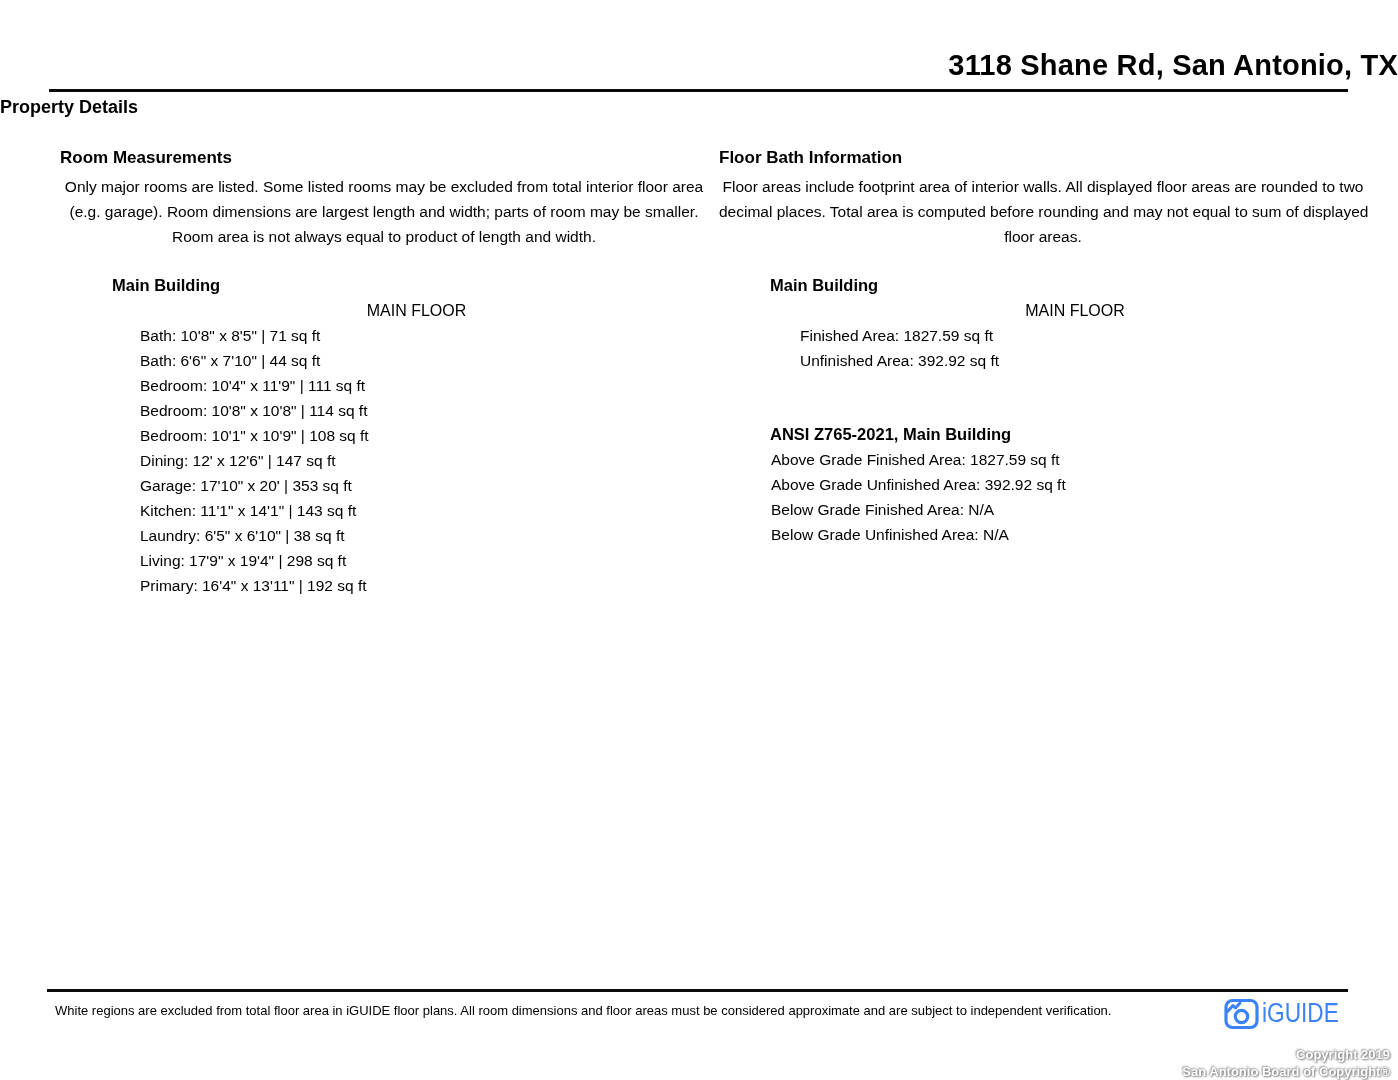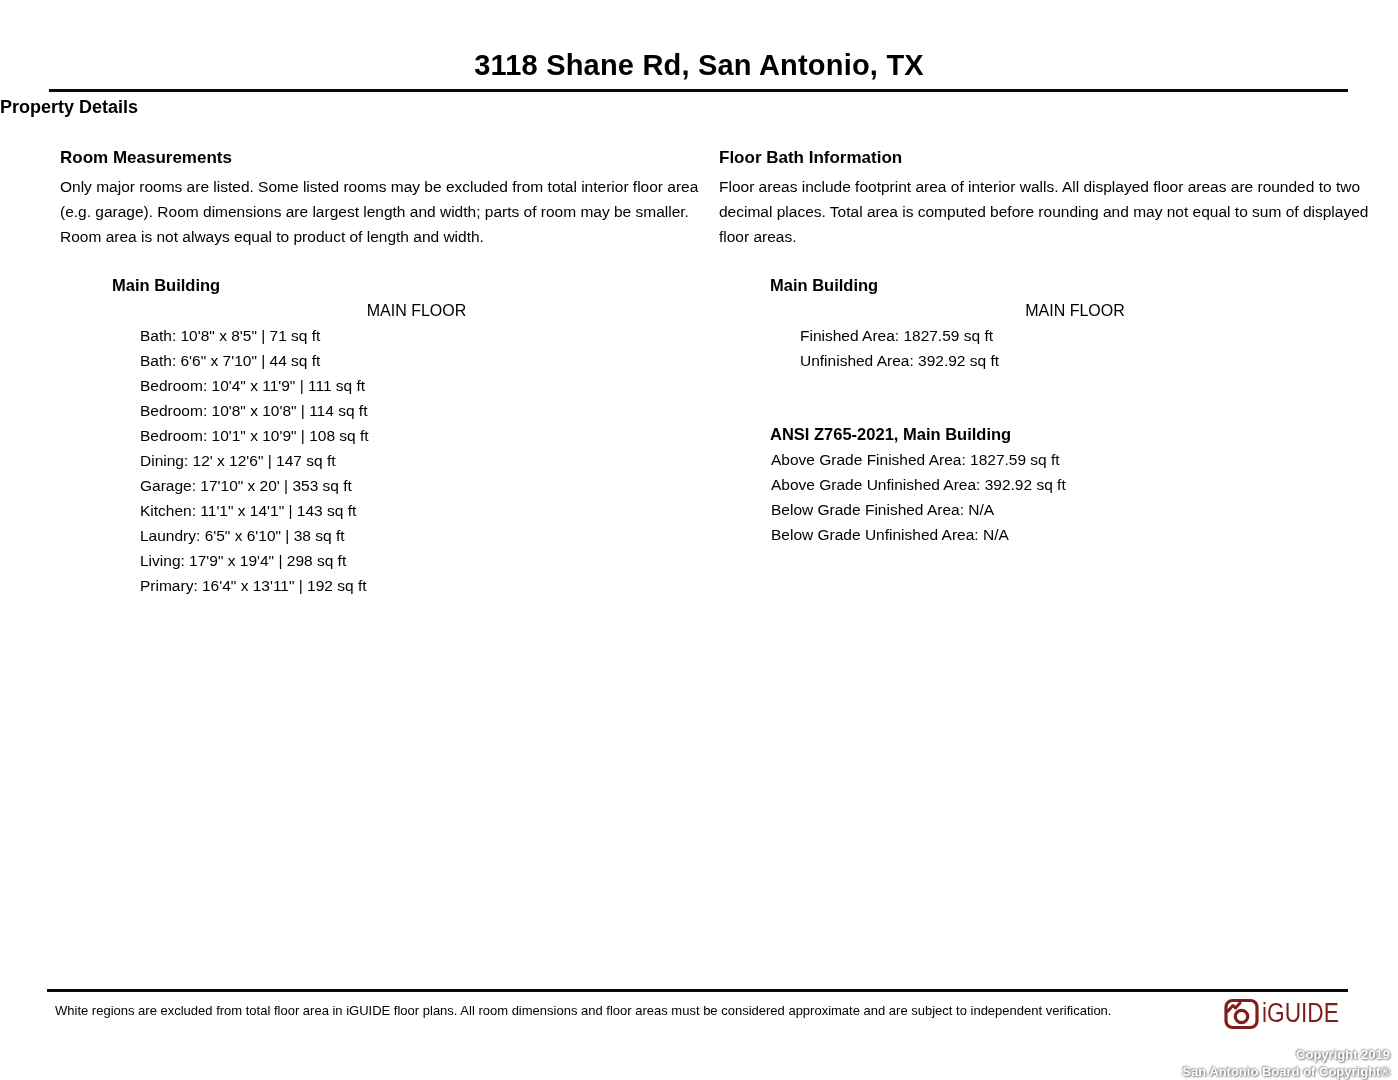--- a/index.html
+++ b/index.html
@@ -11,21 +11,21 @@
     height: 1080px;
     position: relative;
     overflow: hidden;
   }
   .page { position: absolute; inset: 0; background: #ffffff; }
 
   .title {
     position: absolute;
     top: 48px; left: 0; width: 100%;
     margin: 0;
-    text-align: center;
+    text-align: right;
     font-size: 29px;
     font-weight: bold;
     line-height: 34px;
     letter-spacing: 0.2px;
   }
   .title-rule {
     position: absolute;
     top: 89px; left: 49px; width: 1299px; height: 3px;
     background: #0a0a0a;
   }
@@ -42,21 +42,21 @@
   .col { position: absolute; top: 146px; }
   .col-left  { left: 60px;  width: 648px; }
   .col-right { left: 719px; width: 648px; }
 
   .section-heading {
     margin: 0;
     font-size: 17px;
     font-weight: bold;
     line-height: 23px;
   }
-  .para { margin-top: 5px; }
+  .para { margin-top: 5px; text-align: center; }
   .para .line {
     font-size: 15.5px;
     line-height: 25px;
     white-space: nowrap;
   }
 
   .building-block { margin-top: 24px; }
   .col-left  .building-block { margin-left: 52px; }
   .col-right .building-block { margin-left: 51px; }
 
@@ -188,21 +188,21 @@
         <li>Above Grade Unfinished Area: 392.92 sq ft</li>
         <li>Below Grade Finished Area: N/A</li>
         <li>Below Grade Unfinished Area: N/A</li>
       </ul>
     </div>
   </section>
 
   <div class="footer-rule"></div>
   <div class="disclaimer">White regions are excluded from total floor area in iGUIDE floor plans. All room dimensions and floor areas must be considered approximate and are subject to independent verification.</div>
 
-  <div class="logo" style="color: #7f1d1d; align-items: center;">
+  <div class="logo" style="color: #3b82f6; align-items: center;">
     <span>
       <svg width="36" height="33" viewBox="0 0 36 33" fill="none" xmlns="http://www.w3.org/2000/svg">
         <rect x="2" y="3.5" width="31" height="27" rx="6.5" stroke="currentColor" stroke-width="3.2"></rect>
         <path d="M3.5 14.5 L9 8.5 L11.5 11 L16 6" stroke="currentColor" stroke-width="3" stroke-linecap="round" stroke-linejoin="round"></path>
         <circle cx="17.5" cy="19.5" r="6.2" stroke="currentColor" stroke-width="3.2"></circle>
       </svg>
     </span>
     <span class="logo-wordmark">iGUIDE</span>
   </div>
 

